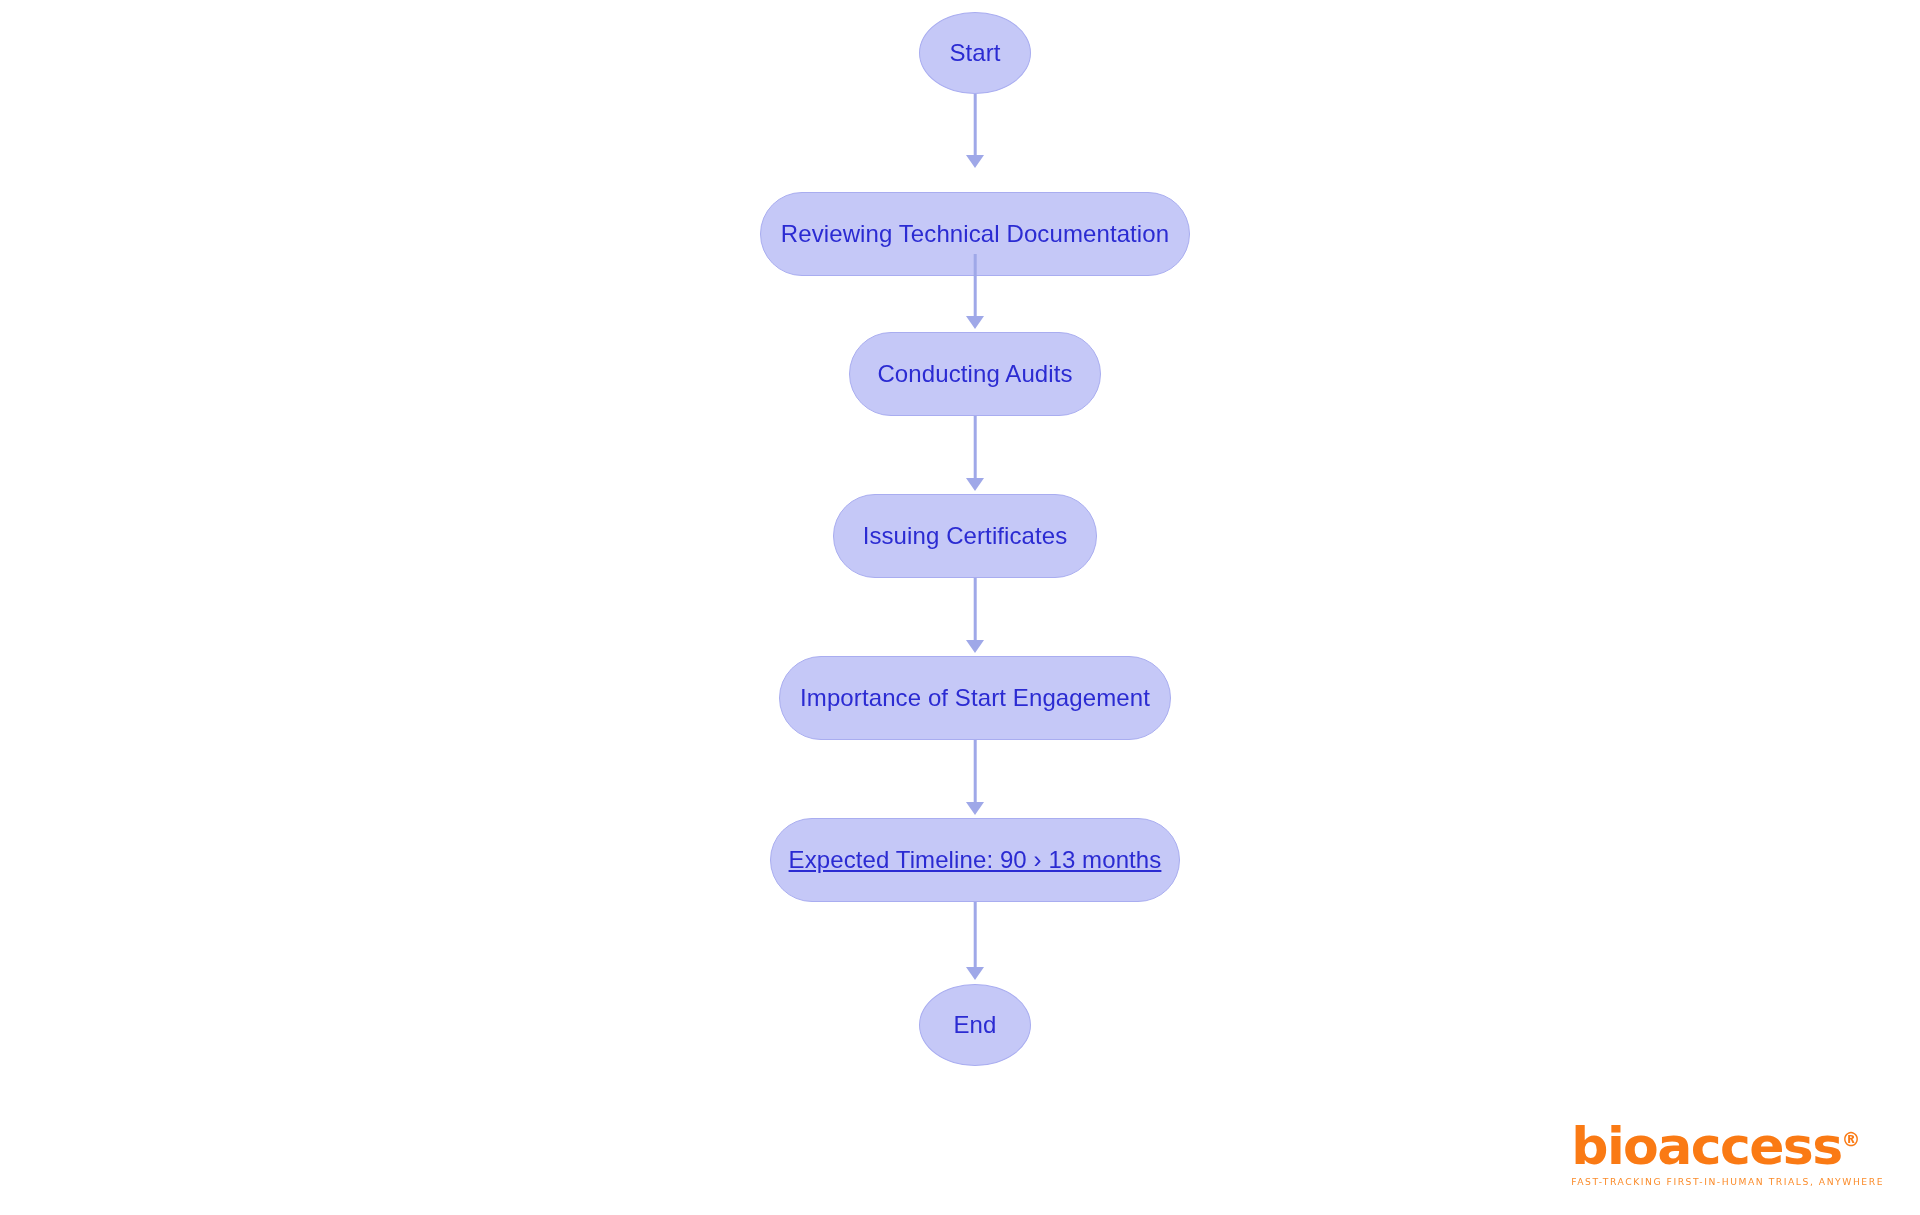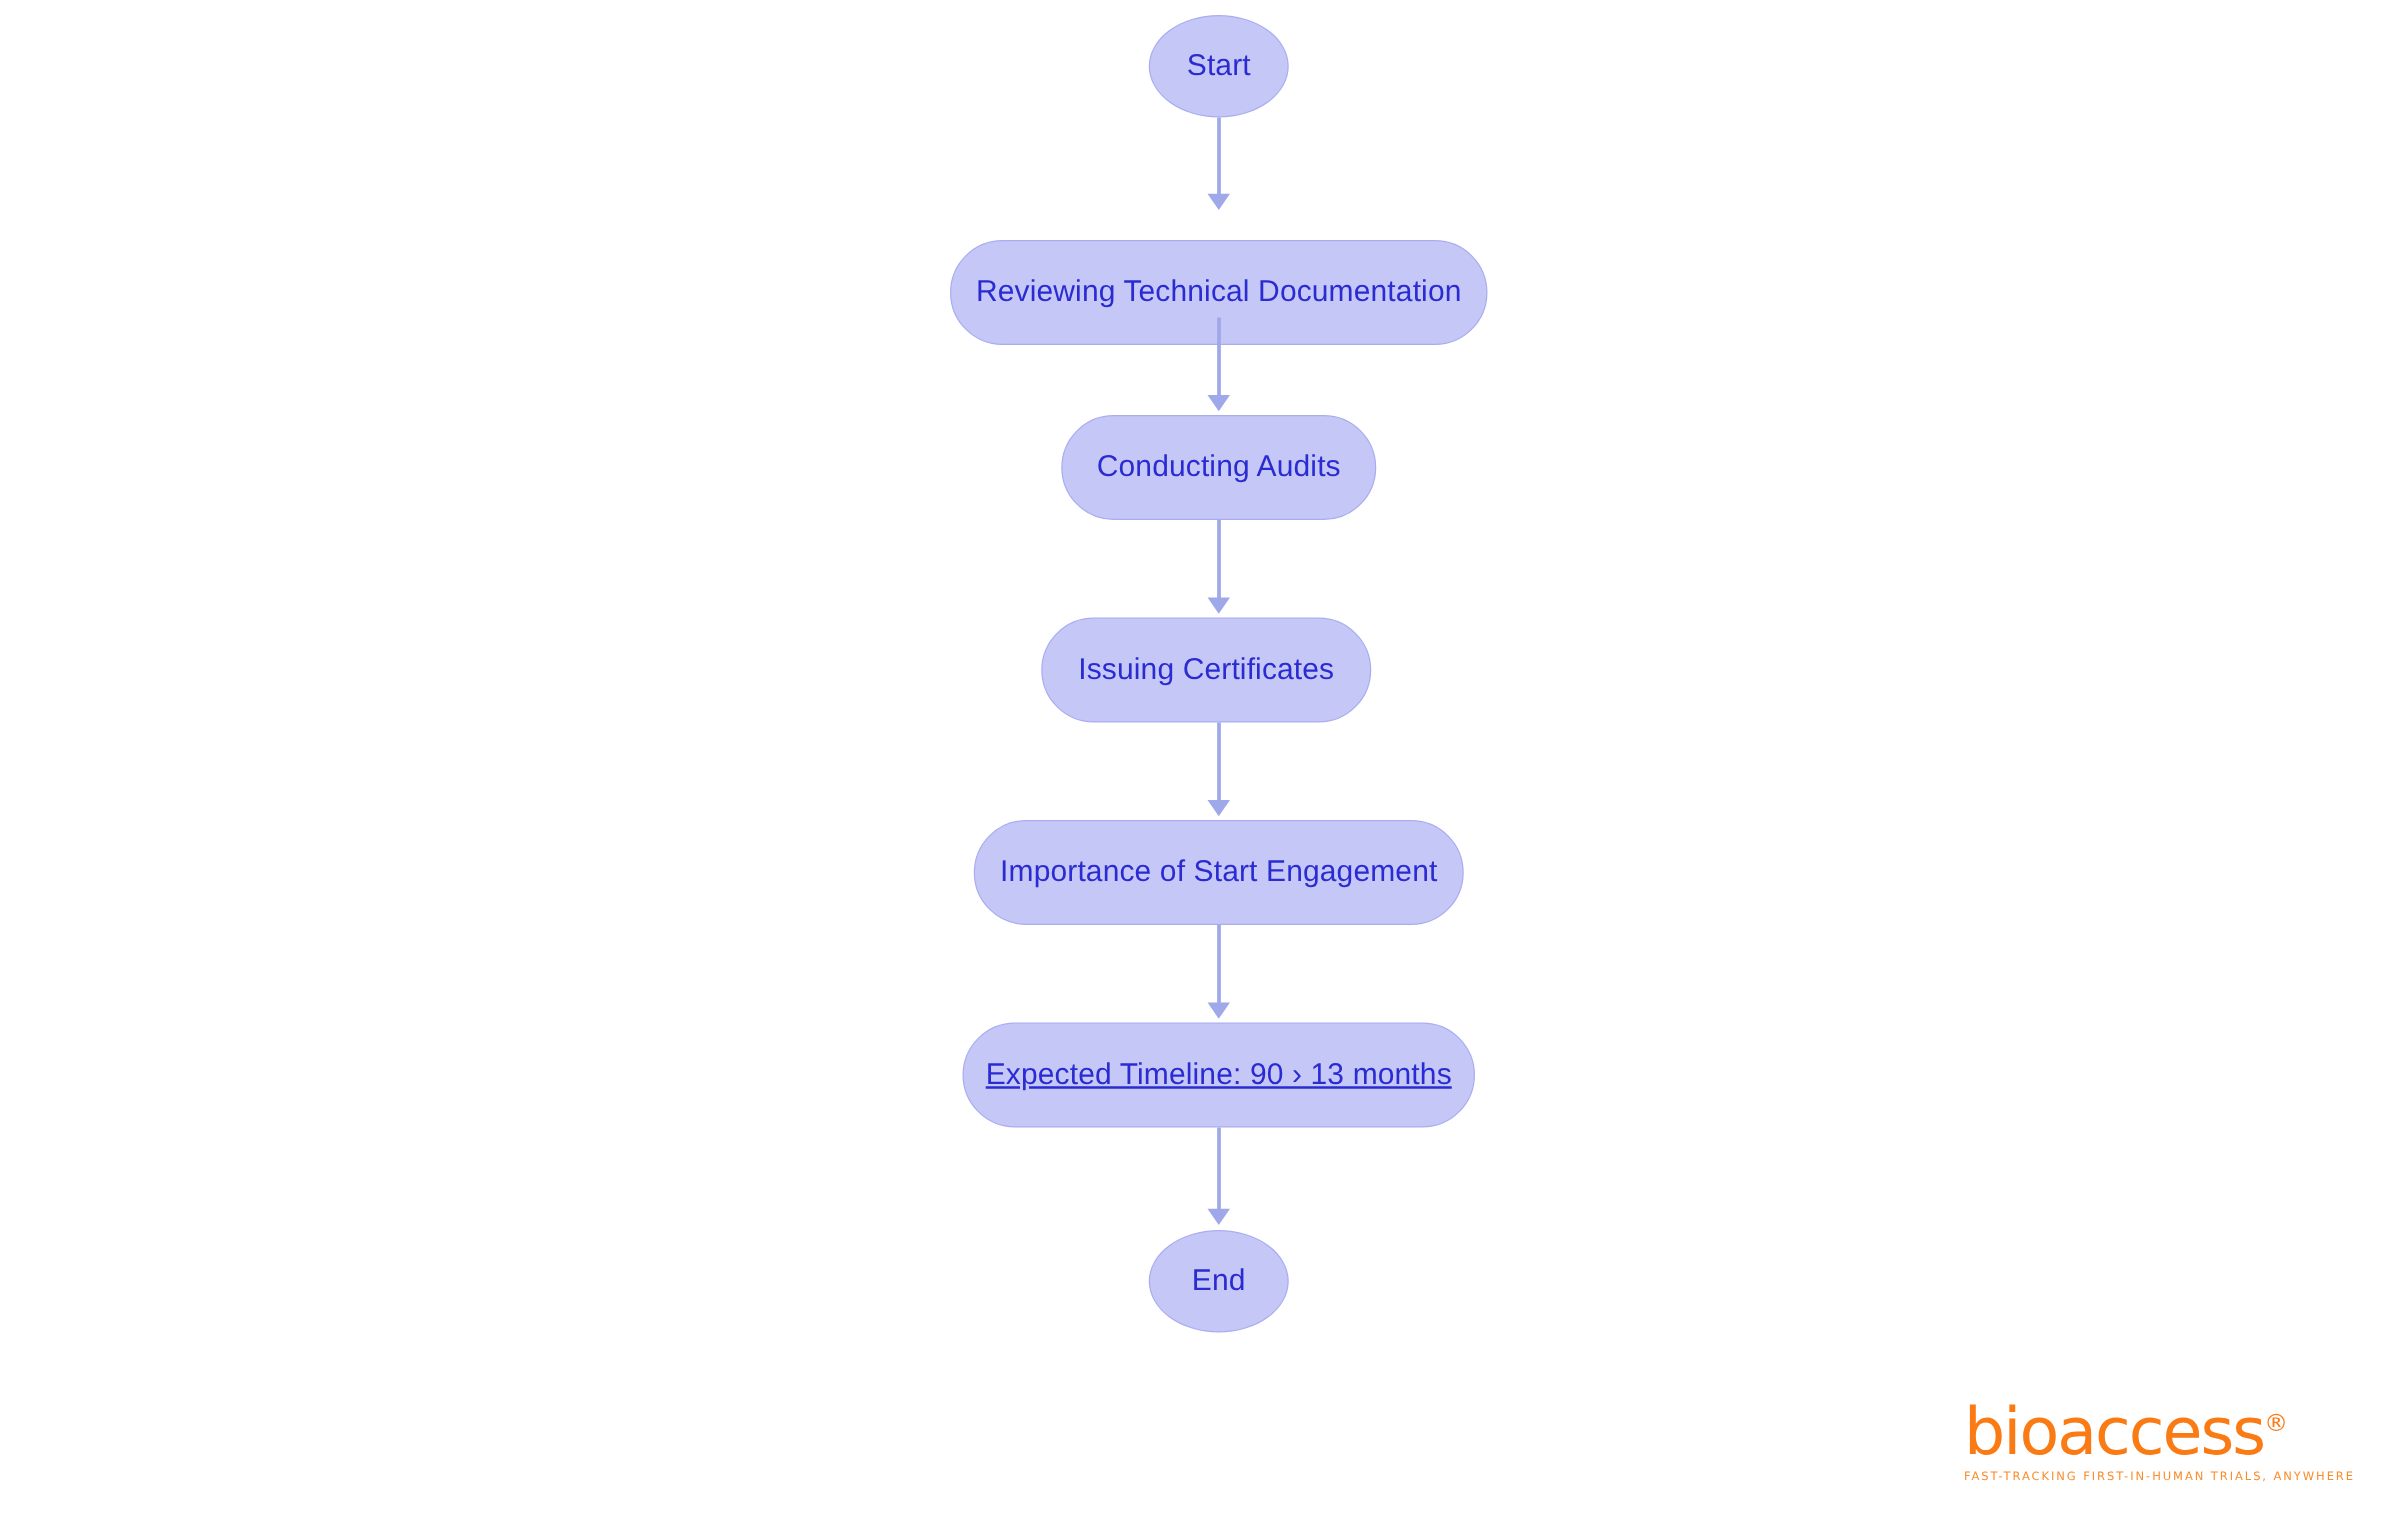--- a/index.html
+++ b/index.html
@@ -81,21 +81,21 @@
   
   #brand-logo {
     position: absolute;
     right: 36px;
     bottom: 28px;
     text-align: left;
     user-select: none;
   }
   #brand-wordmark {
     font-family: "DejaVu Sans", sans-serif;
-    font-weight: 400;
+    font-weight: 700;
     font-size: 52px;
     line-height: 1;
     color: #fa7a14;
     letter-spacing: -1.6px;
     position: relative;
     display: inline-block;
   }
   #brand-reg {
     font-size: 19px;
     vertical-align: super;

